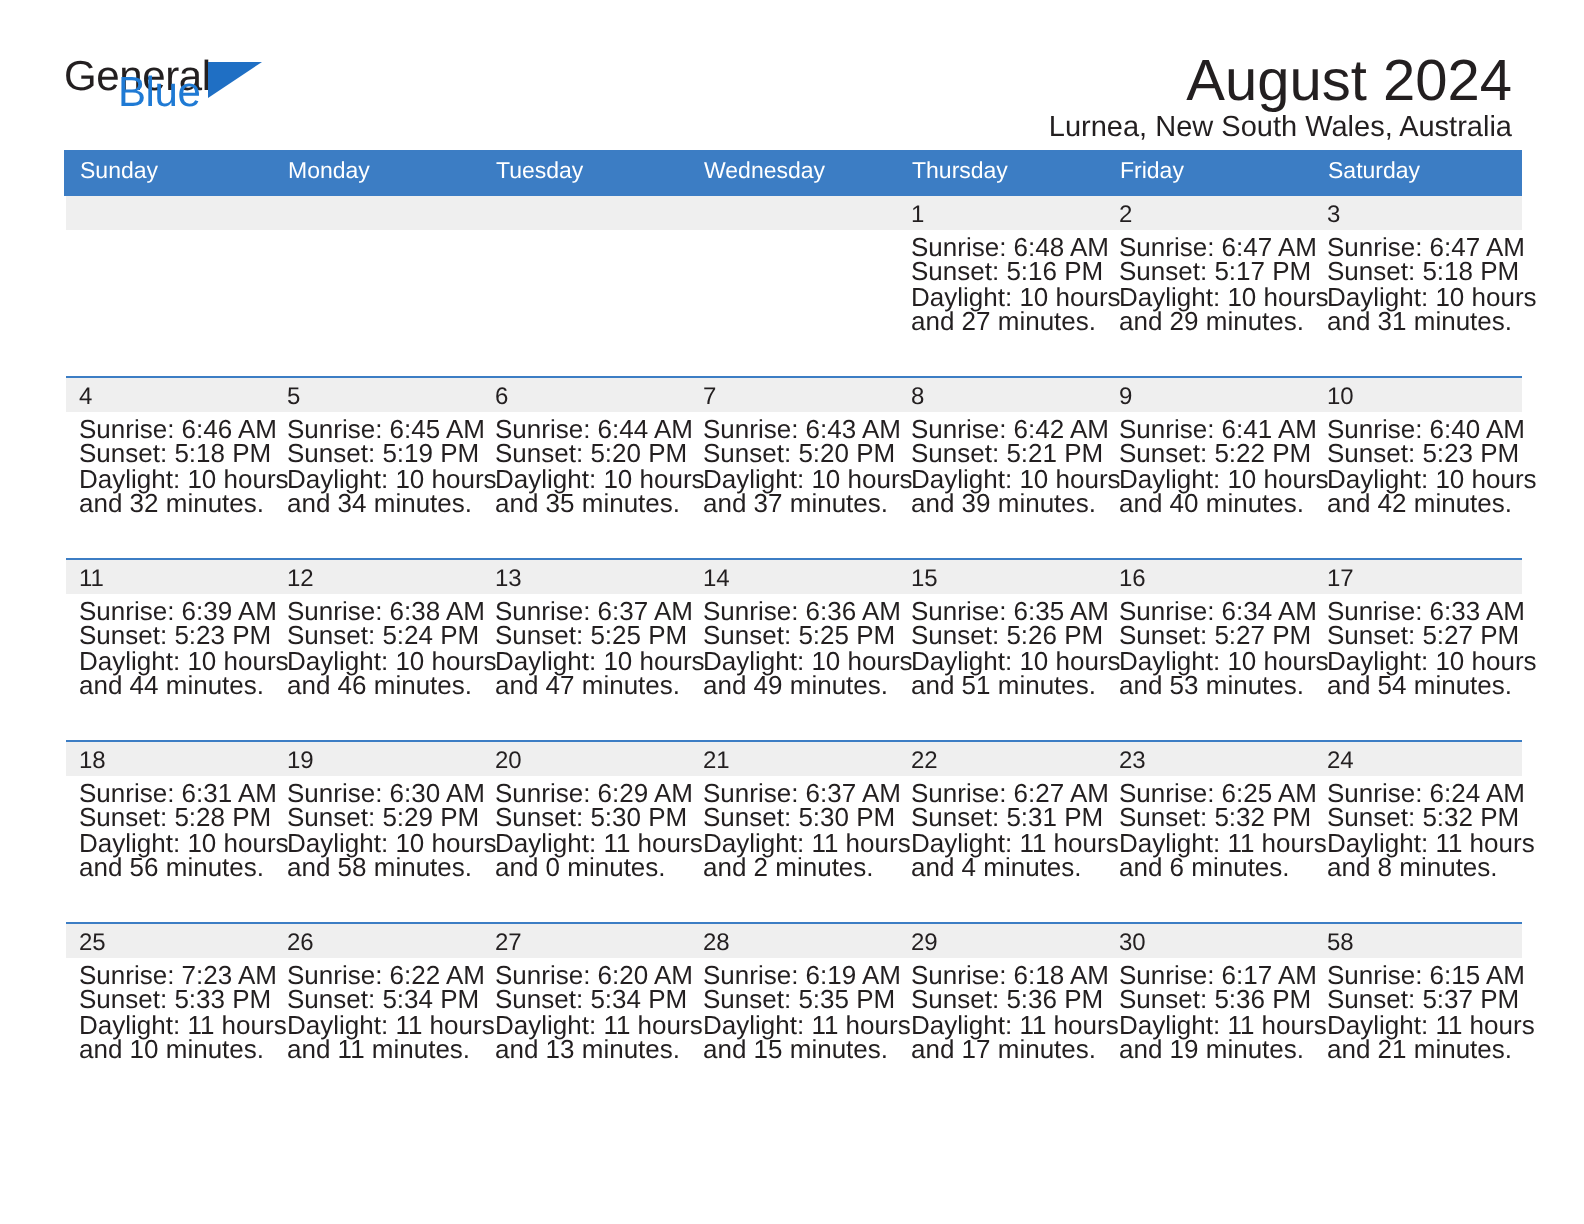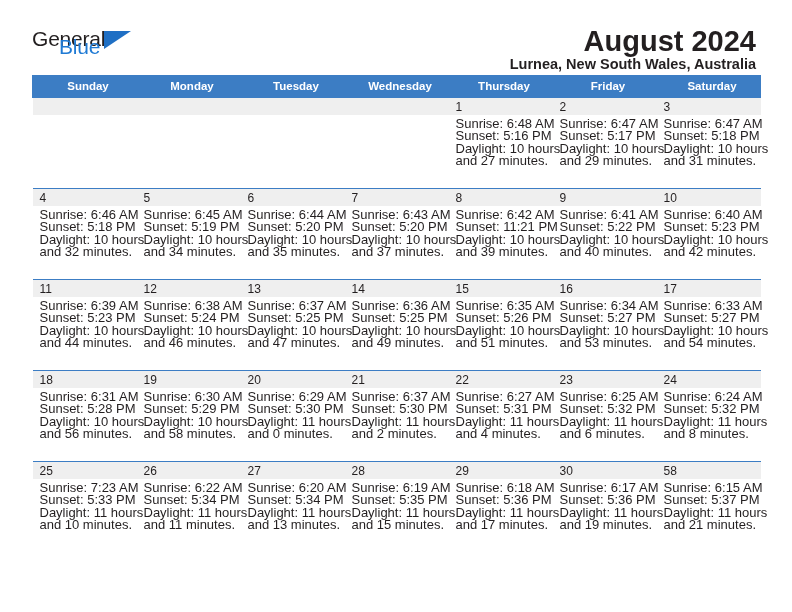--- a/index.html
+++ b/index.html
@@ -59,21 +59,20 @@
     position: absolute;
     left: 27px;
     top: 10px;
     font-size: 21px;
     color: #1f7ad4;
     letter-spacing: -0.2px;
   }
   .title-block {
     text-align: right;
     padding-right: 4px;
-    font-weight: bold;
   }
   .cal-title {
     font-size: 29px;
     color: #231f20;
     line-height: 1.05;
     white-space: nowrap;
   }
   .cal-subtitle {
     font-size: 14.5px;
     color: #231f20;
@@ -86,22 +85,22 @@
     width: 728px;
     border-collapse: collapse;
     table-layout: fixed;
   }
   .calendar col { width: 104px; }
 
   thead th {
     background: #3c7dc4;
     color: #ffffff;
     font-size: 11.5px;
-    font-weight: bold;
-    text-align: center;
+    font-weight: normal;
+    text-align: left;
     padding: 5px 0 5px 7px;
     height: 21px;
     box-sizing: border-box;
     border-left: 1px solid #3c7dc4;
     border-right: 1px solid #3c7dc4;
   }
 
   tbody td {
     vertical-align: top;
     padding: 0;
@@ -277,21 +276,21 @@
                 <div>Daylight: 10 hours</div>
                 <div>and 37 minutes.</div>
               </div>
             </div>
           </td>
           <td>
             <div class="cell-inner">
               <div class="daynum-band">8</div>
               <div class="cell-body">
                 <div>Sunrise: 6:42 AM</div>
-                <div>Sunset: 11:21 PM</div>
+                <div>Sunset: 5:21 PM</div>
                 <div>Daylight: 10 hours</div>
                 <div>and 39 minutes.</div>
               </div>
             </div>
           </td>
           <td>
             <div class="cell-inner">
               <div class="daynum-band">9</div>
               <div class="cell-body">
                 <div>Sunrise: 6:41 AM</div>

